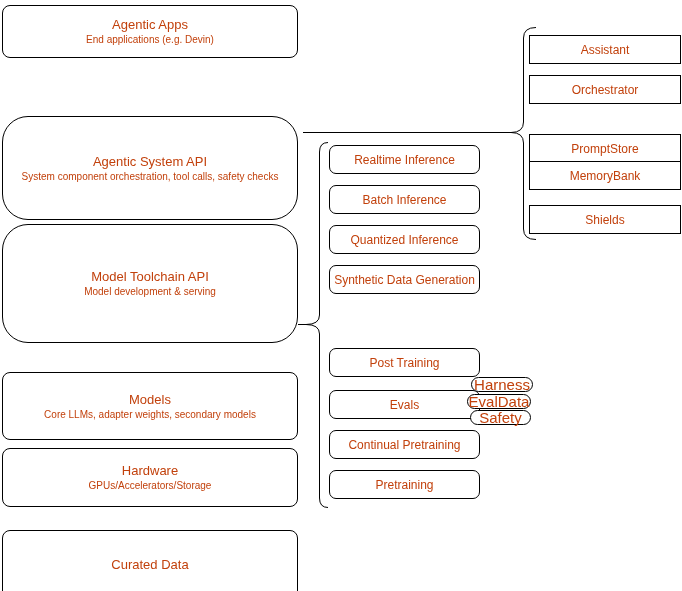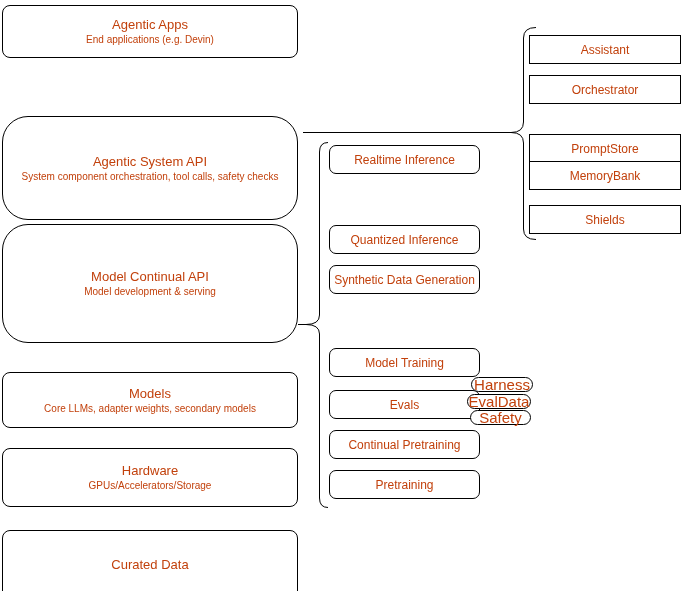--- a/index.html
+++ b/index.html
@@ -95,49 +95,52 @@
     <div class="box-title">Agentic Apps</div>
     <div class="box-subtitle">End applications (e.g. Devin)</div>
   </div>
 
   <div class="box left-box" style="top:85px;height:104px;border-radius:26px;margin-top:31px;">
     <div class="box-title">Agentic System API</div>
     <div class="box-subtitle">System component orchestration, tool calls, safety checks</div>
   </div>
 
   <div class="box left-box" style="top:224px;height:119px;border-radius:26px;">
-    <div class="box-title">Model Continual API</div>
+    <div class="box-title">Model Toolchain API</div>
     <div class="box-subtitle">Model development &amp; serving</div>
   </div>
 
-  <div class="box left-box" style="top:372px;height:56px;border-radius:8px;">
+  <div class="box left-box" style="top:372px;height:68px;border-radius:8px;">
     <div class="box-title">Models</div>
     <div class="box-subtitle">Core LLMs, adapter weights, secondary models</div>
   </div>
 
   <div class="box left-box" style="top:448px;height:59px;border-radius:8px;">
     <div class="box-title">Hardware</div>
     <div class="box-subtitle">GPUs/Accelerators/Storage</div>
   </div>
 
   <div class="box left-box" style="top:530px;height:70px;border-radius:8px;gap:8px;">
     <div class="box-title">Curated Data</div>
   </div>
 
   <div class="box mid-box" style="top:145px;">
     <span>Realtime Inference</span>
   </div>
+  <div class="box mid-box" style="top:185px;">
+    <span>Batch Inference</span>
+  </div>
   <div class="box mid-box" style="top:225px;">
     <span>Quantized Inference</span>
   </div>
   <div class="box mid-box" style="top:265px;">
     <span>Synthetic Data Generation</span>
   </div>
   <div class="box mid-box" style="top:348px;">
-    <span>Model Training</span>
+    <span>Post Training</span>
   </div>
   <div class="box mid-box" style="top:390px;">
     <span>Evals</span>
   </div>
   <div class="box mid-box" style="top:430px;">
     <span>Continual Pretraining</span>
   </div>
   <div class="box mid-box" style="top:470px;text-align:right;">
     <span>Pretraining</span>
   </div>

